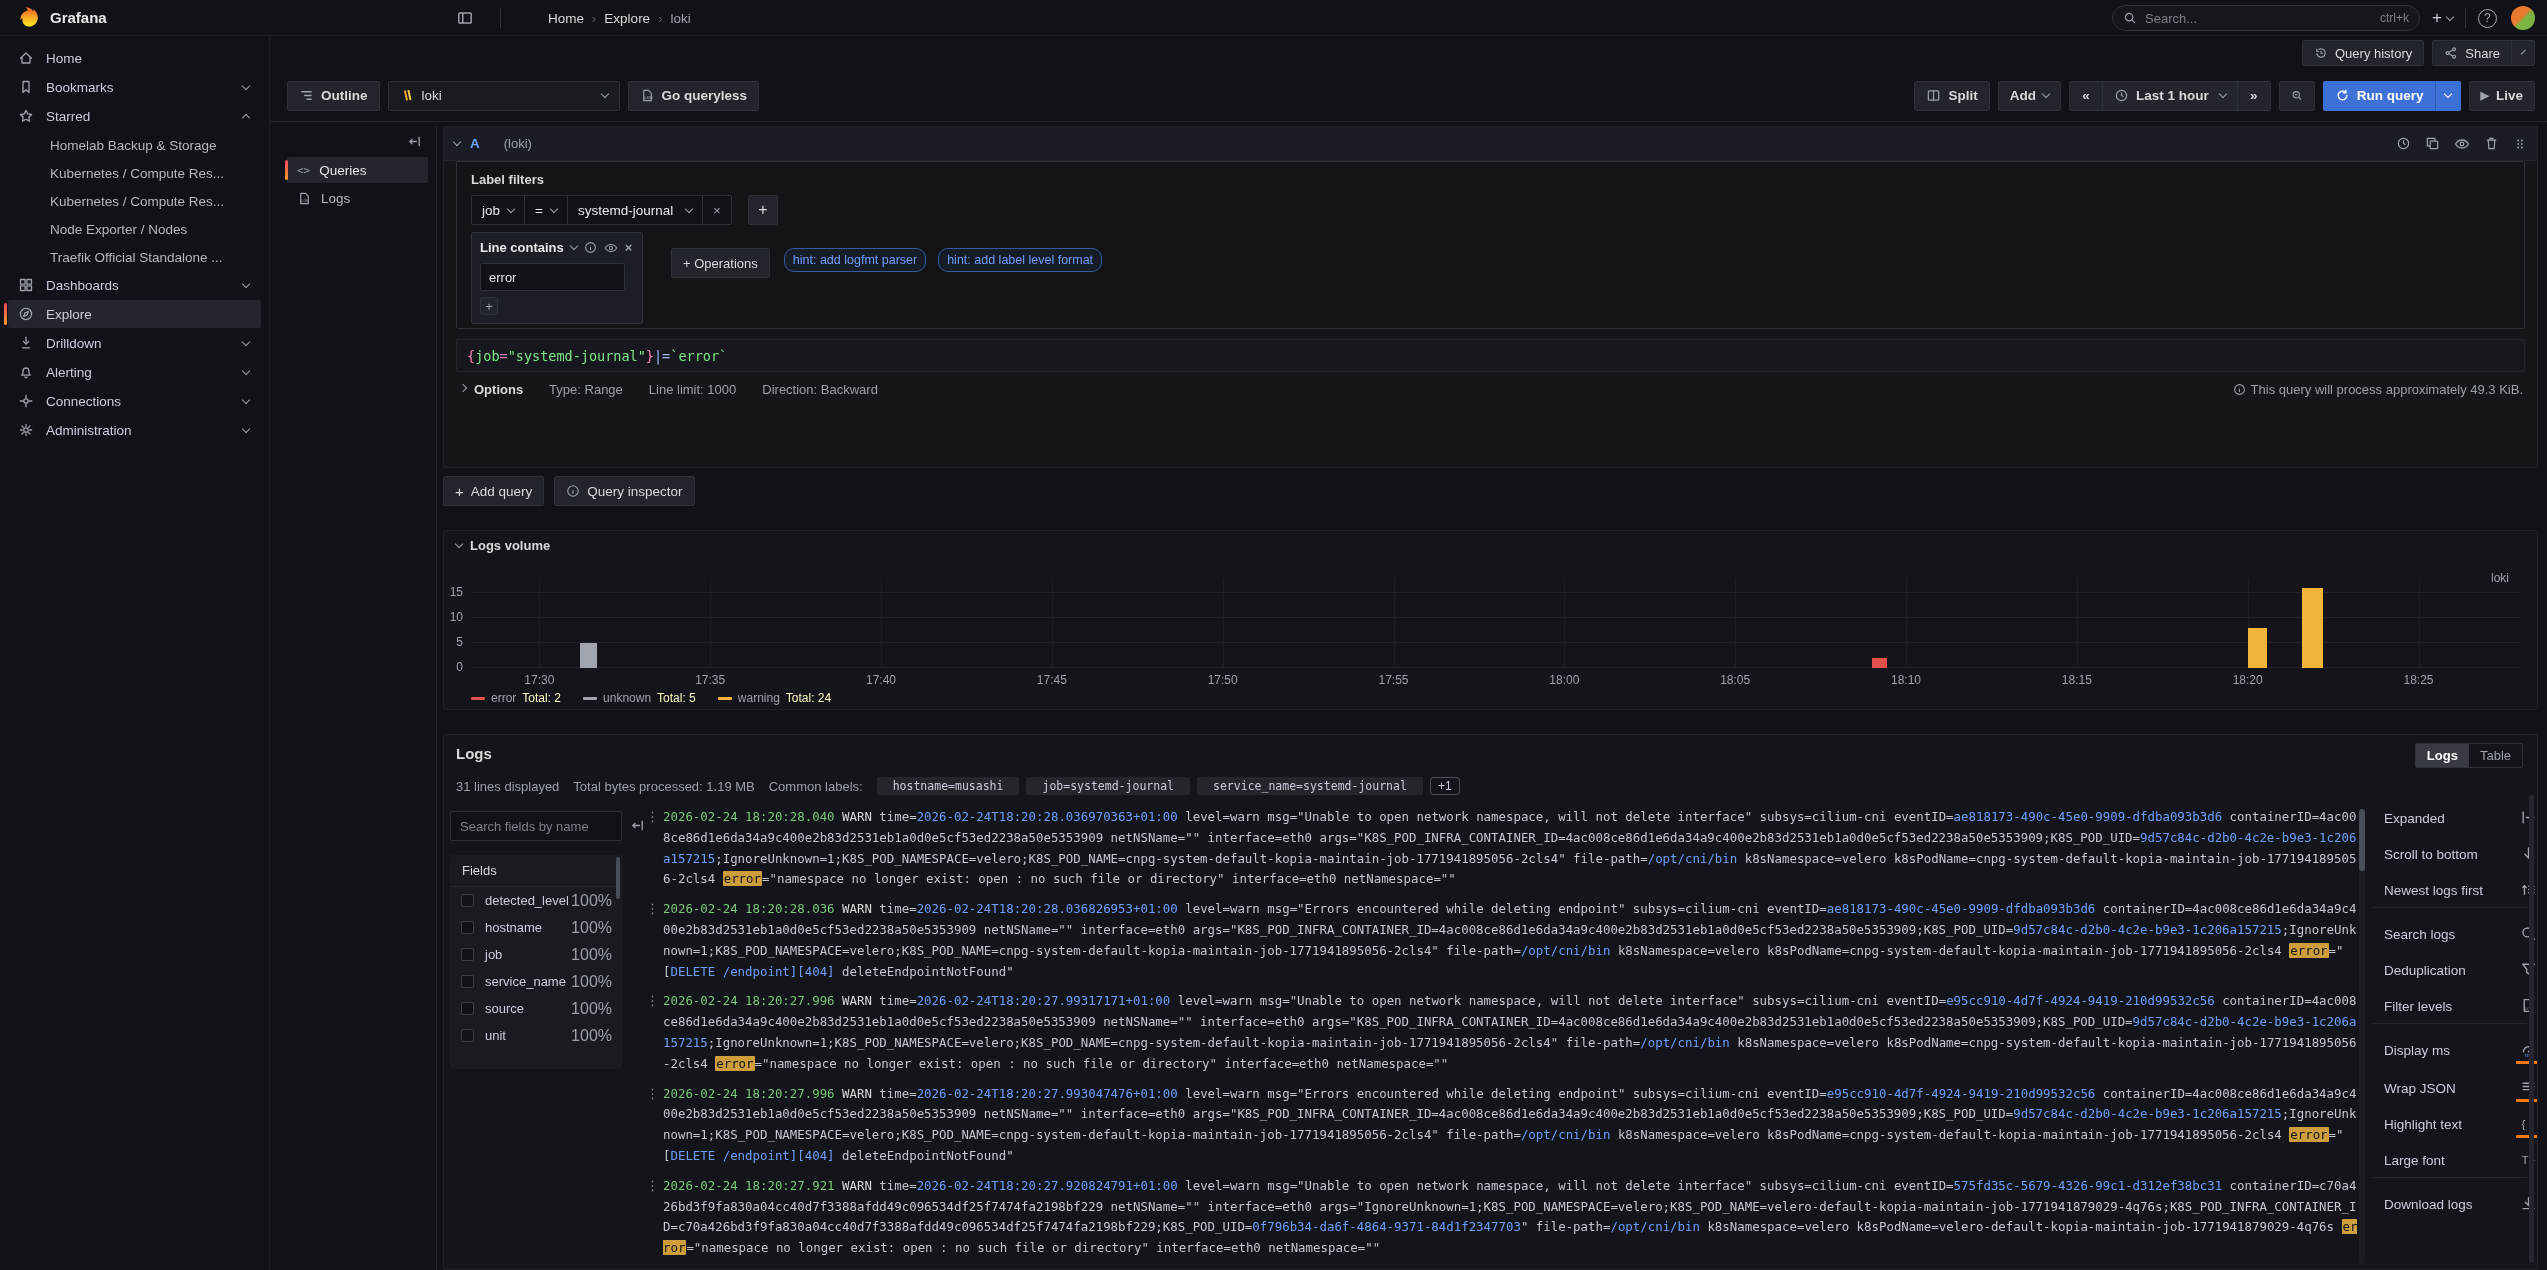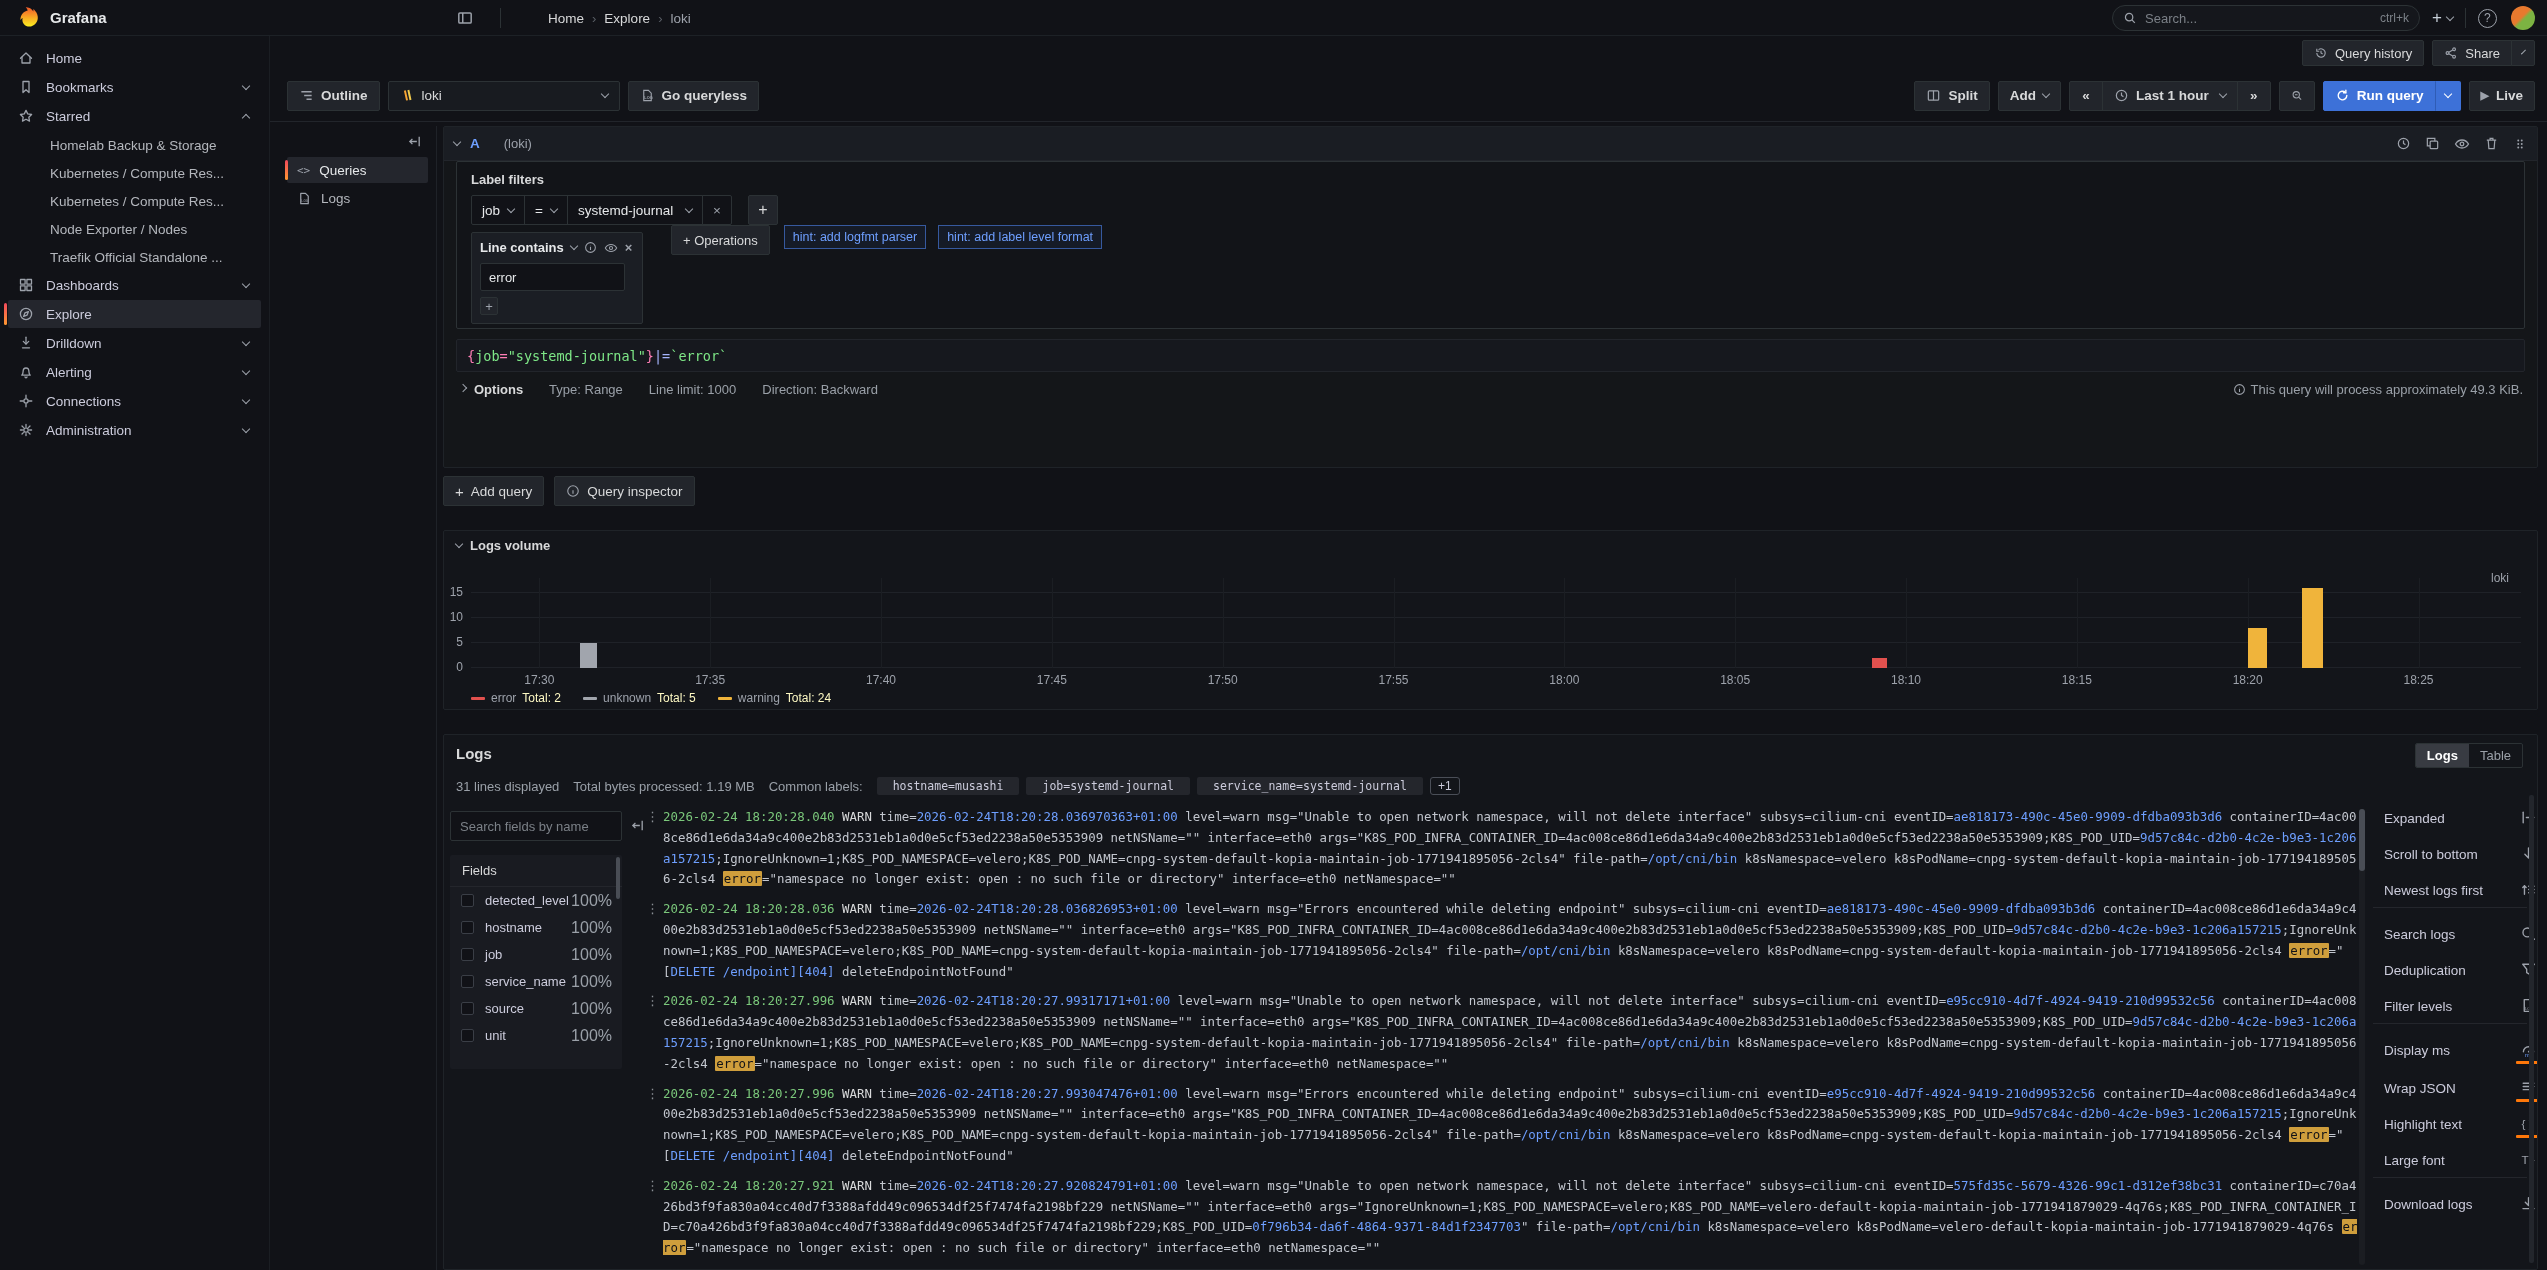--- a/index.html
+++ b/index.html
@@ -100,22 +100,22 @@
          border:1px solid #2c3235; font-size:13.5px; color:#e6e8ea; }
   .plus-btn { display:inline-flex; align-items:center; justify-content:center; width:30px; height:30px;
               background:#22252b; border:1px solid #2c3235; border-radius:2px; color:#d8d9da; font-size:16px; }
   #line-card { position:absolute; left:14px; top:70px; width:172px; background:#1b1e24;
                border:1px solid #2c3235; border-radius:2px; padding:7px 8px 8px 8px; }
   #line-card .lc-head { display:flex; align-items:center; gap:7px; font-size:13px; color:#e6e8ea; font-weight:bold; }
   #line-input { margin-top:8px; width:145px; height:28px; background:#111217; border:1px solid #2c3235;
                 border-radius:2px; color:#e6e8ea; font-size:13px; padding:0 8px; display:flex; align-items:center; }
   #line-add { margin-top:6px; width:18px; height:18px; background:#22252b; border:1px solid #2c3235;
               border-radius:2px; color:#9da2ab; font-size:13px; display:flex; align-items:center; justify-content:center; }
-  #ops-row { position:absolute; left:214px; top:63px; display:flex; align-items:flex-start; gap:14px; }
-  .hint-chip { border:1px solid #36599e; color:#6e9fff; background:rgba(61,113,216,.08); border-radius:0;
+  #ops-row { position:absolute; left:214px; top:86px; display:flex; align-items:flex-start; gap:14px; }
+  .hint-chip { border:1px solid #36599e; color:#6e9fff; background:rgba(61,113,216,.08); border-radius:10px;
                font-size:12.5px; padding:4px 8px; }
   #raw-query { margin:10px 12px 0 12px; background:#16181e; border:1px solid #22252b; border-radius:2px;
                height:33px; display:flex; align-items:center; padding:0 10px;
                font-family:"DejaVu Sans Mono",monospace; font-size:13.5px; }
   .c-p { color:#ff7eb6; } .c-k { color:#7ee787; } .c-s { color:#7ee787; } .c-o { color:#a5b4fc; }
   #options-row { display:flex; align-items:center; gap:26px; padding:10px 14px 0 16px; color:#9aa0a8; font-size:13px; }
   #options-row .opt-main { color:#d8d9da; font-weight:bold; display:flex; gap:8px; align-items:center; }
   #estimate { margin-left:auto; display:flex; align-items:center; gap:5px; color:#9aa0a8; font-size:13px; }
   #addq-row { left:443px; top:476px; display:flex; gap:10px; }
 

